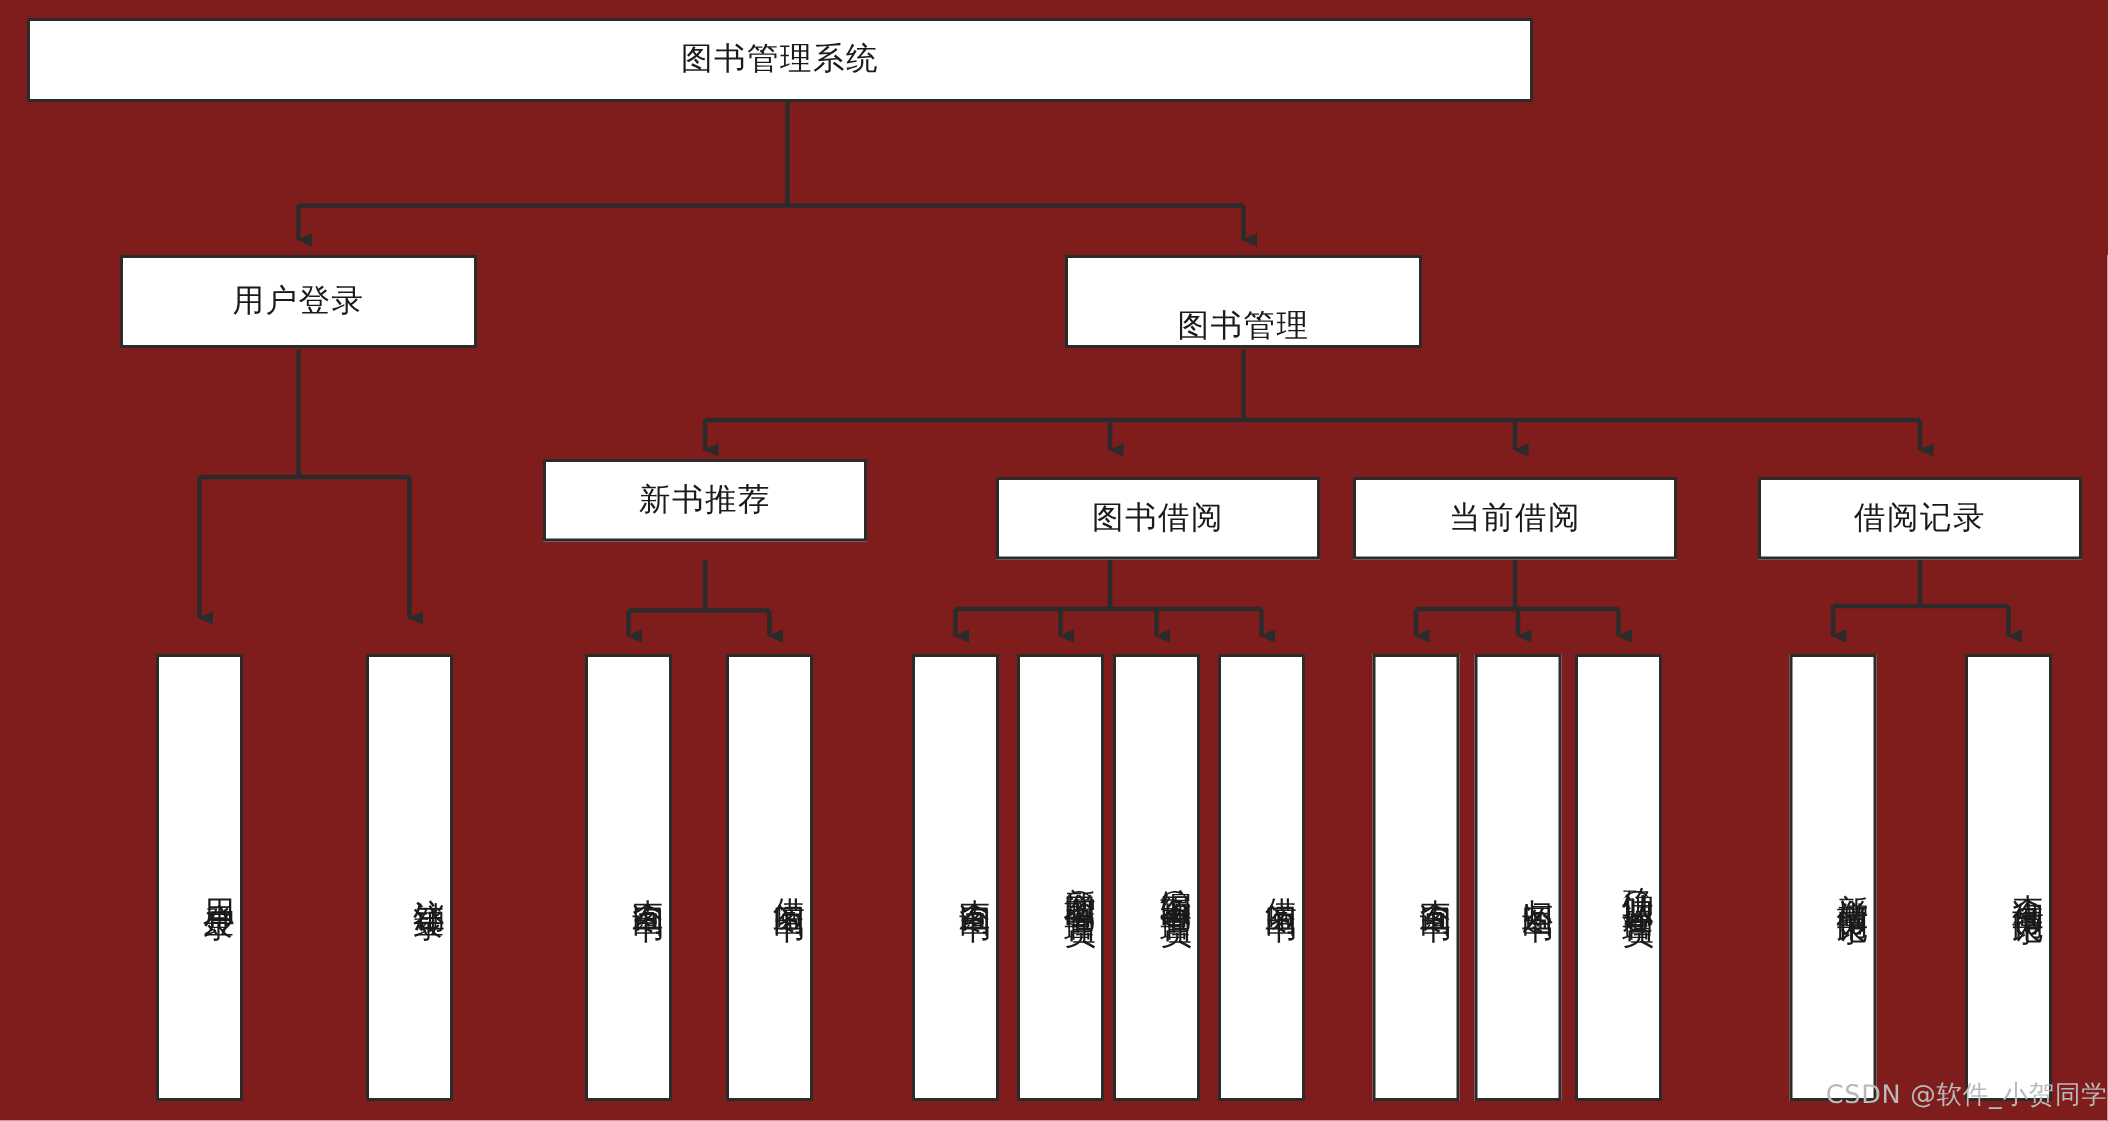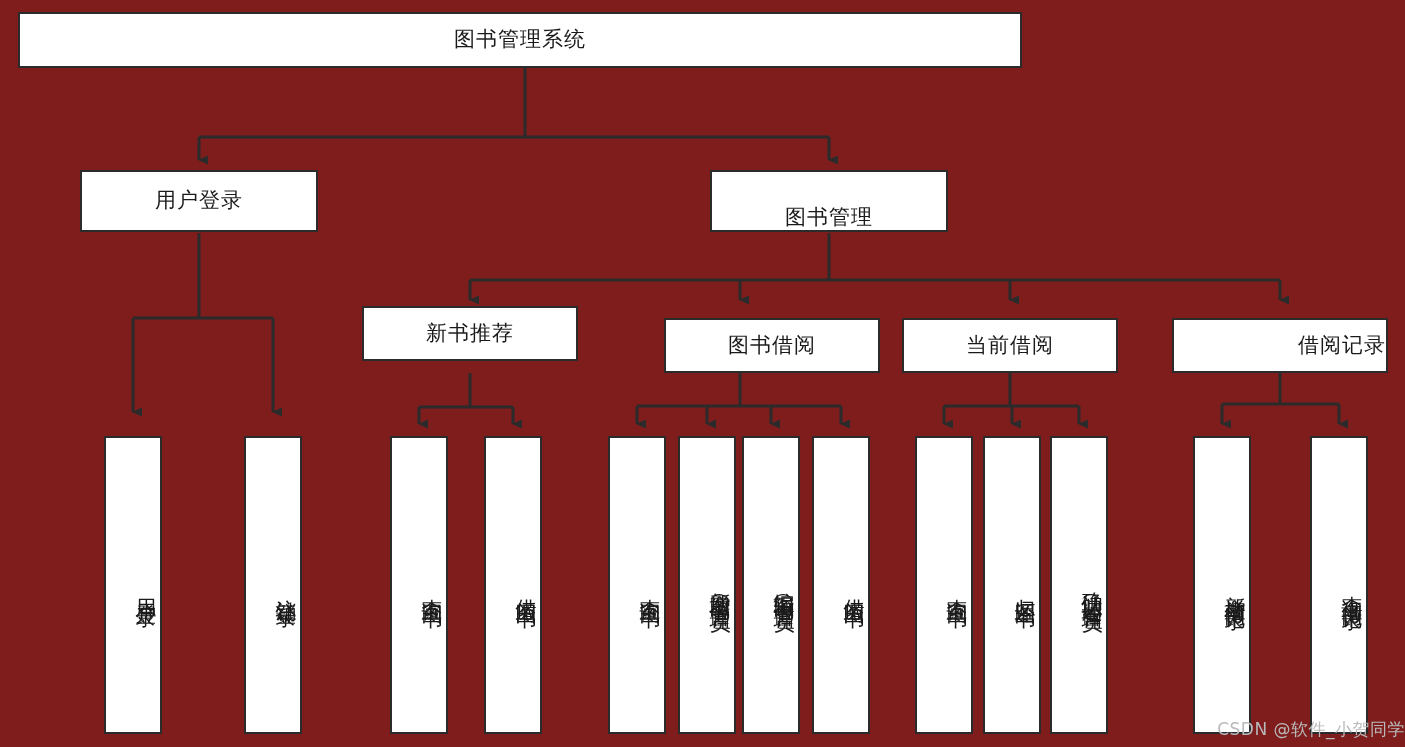--- a/index.html
+++ b/index.html
@@ -137,21 +137,21 @@
 
   <div class="node horiz" style="left:362px; top:306px; width:216px; height:55px;">
     <span>新书推荐</span>
   </div>
   <div class="node horiz" style="left:632px; top:318px; width:216px; height:55px;margin-left:32px;">
     <span>图书借阅</span>
   </div>
   <div class="node horiz" style="left:902px; top:318px; width:216px; height:55px;">
     <span>当前借阅</span>
   </div>
-  <div class="node horiz" style="left:1172px; top:318px; width:216px; height:55px;justify-content:flex-end;">
+  <div class="node horiz" style="left:1172px; top:318px; width:216px; height:55px;">
     <span>借阅记录</span>
   </div>
 
   <div class="node vert" style="left:104px; top:436px; width:58px; height:298px;">
     <span class="vlabel">用户登录</span>
   </div>
   <div class="node vert" style="left:244px; top:436px; width:58px; height:298px;">
     <span class="vlabel">注销登录</span>
   </div>
 

